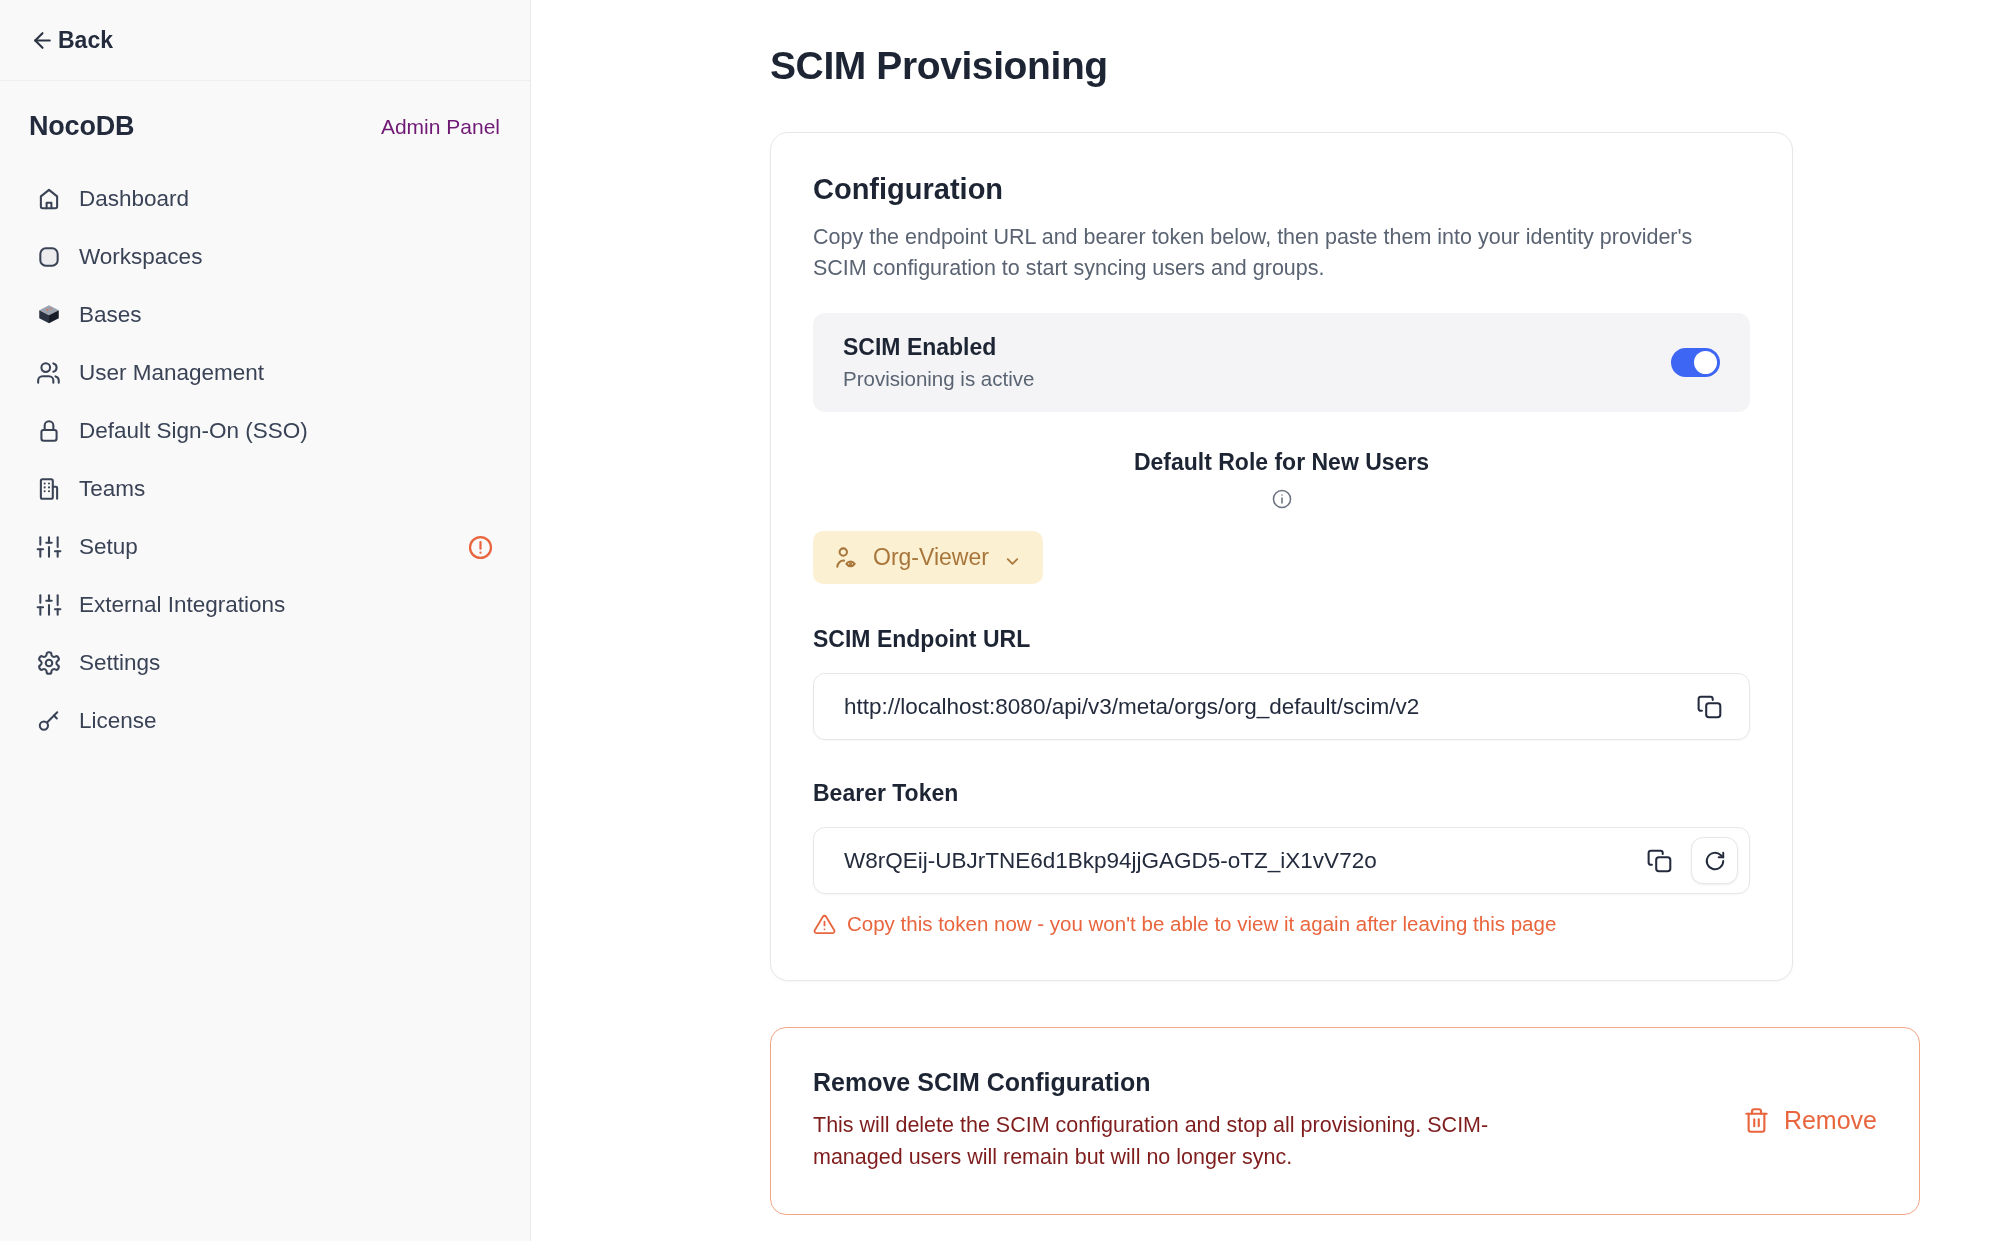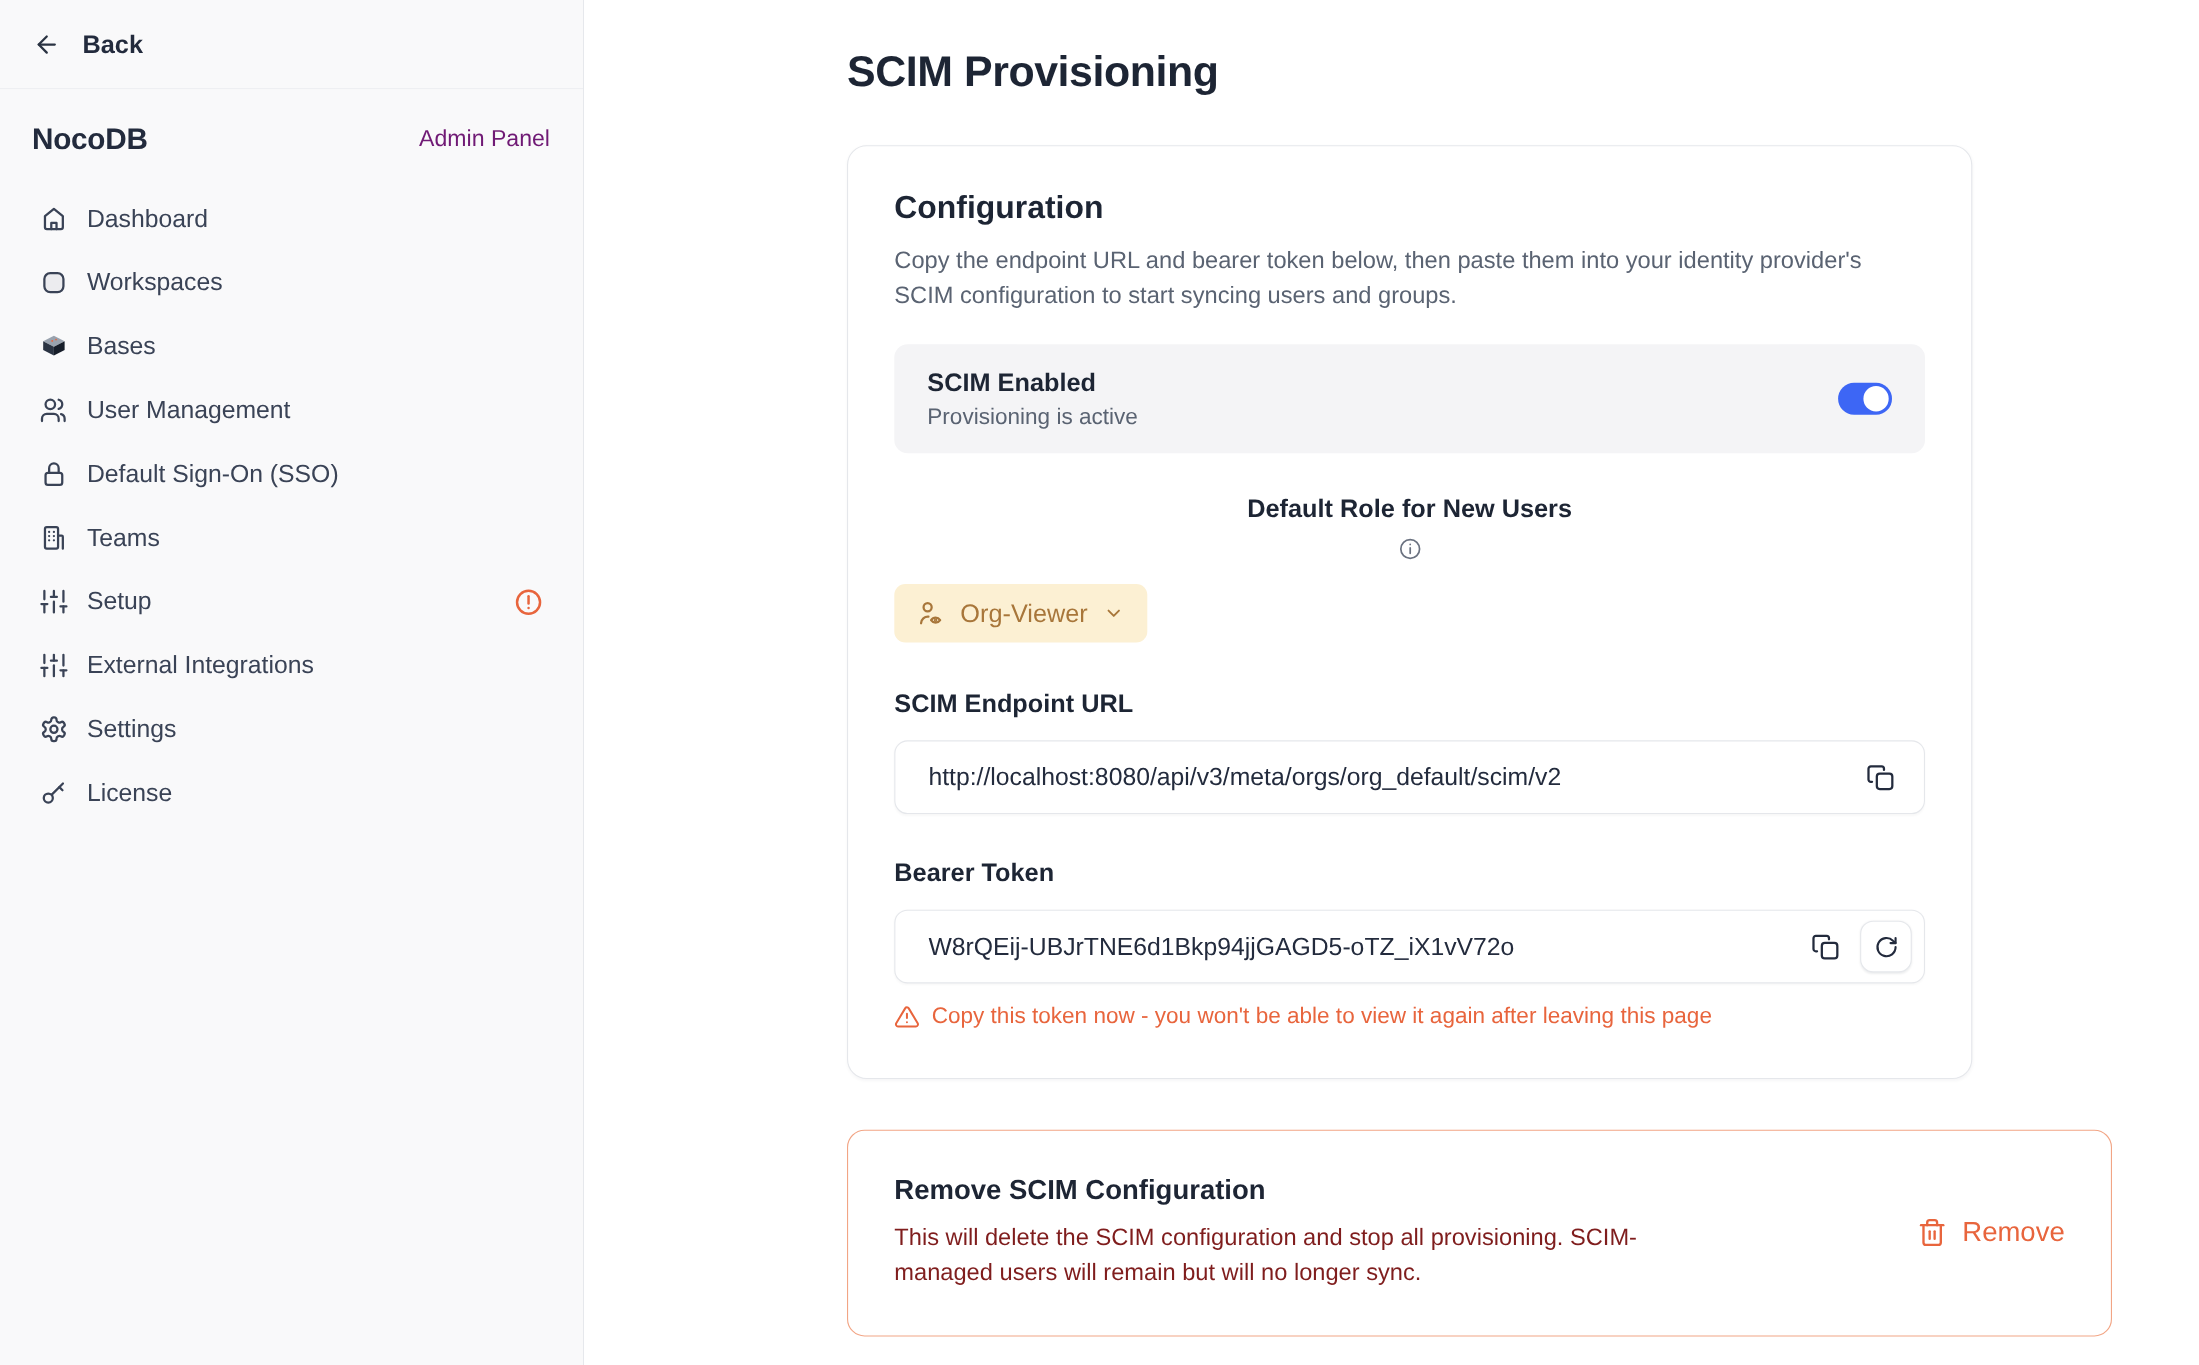--- a/index.html
+++ b/index.html
@@ -14,21 +14,21 @@
   .layout { display: flex; width: 100%; height: 100%; }
 
   
   .sidebar {
     width: 531px; min-width: 531px; height: 100%;
     background: #F9F9FA;
     border-right: 1px solid #E6E8EC;
   }
   .back-row {
     height: 81px;
-    display: flex; align-items: center; gap: 20px;
+    display: flex; align-items: center; gap: 3px;
     padding: 0 30px;
     border-bottom: 1px solid #EEEFF2;
     cursor: pointer;
   }
   .back-row svg { width: 25px; height: 25px; color: #2A3342; }
   .back-label { font-size: 23px; font-weight: 600; color: #232B3D; }
 
   .brand-row {
     display: flex; justify-content: space-between; align-items: center;
     padding: 30px 30px 22px 29px;
@@ -93,21 +93,21 @@
     width: 23px; height: 23px; border-radius: 50%;
     background: #fff;
   }
 
   .role-label-row { display: flex; align-items: center; gap: 12px; margin-bottom: 21px; flex-direction: column; }
   .section-label { font-size: 23px; font-weight: 600; color: #1D2534; }
   .info-icon { display: flex; color: #6B7280; }
   .info-icon svg { width: 22px; height: 22px; }
 
   .role-chip {
-    display: inline-flex; align-items: center; gap: 14px;
+    display: inline-flex; align-items: flex-end; gap: 14px;
     background: #FCF0D3;
     border-radius: 10px;
     padding: 13px 21px 13px 20px;
     color: #A8763A;
     font-size: 23px;
     margin-bottom: 42px;
     cursor: pointer;
   }
   .role-chip .chip-icon svg { width: 26px; height: 26px; display: block; }
   .role-chip .chev svg { width: 19px; height: 19px; display: block; }

